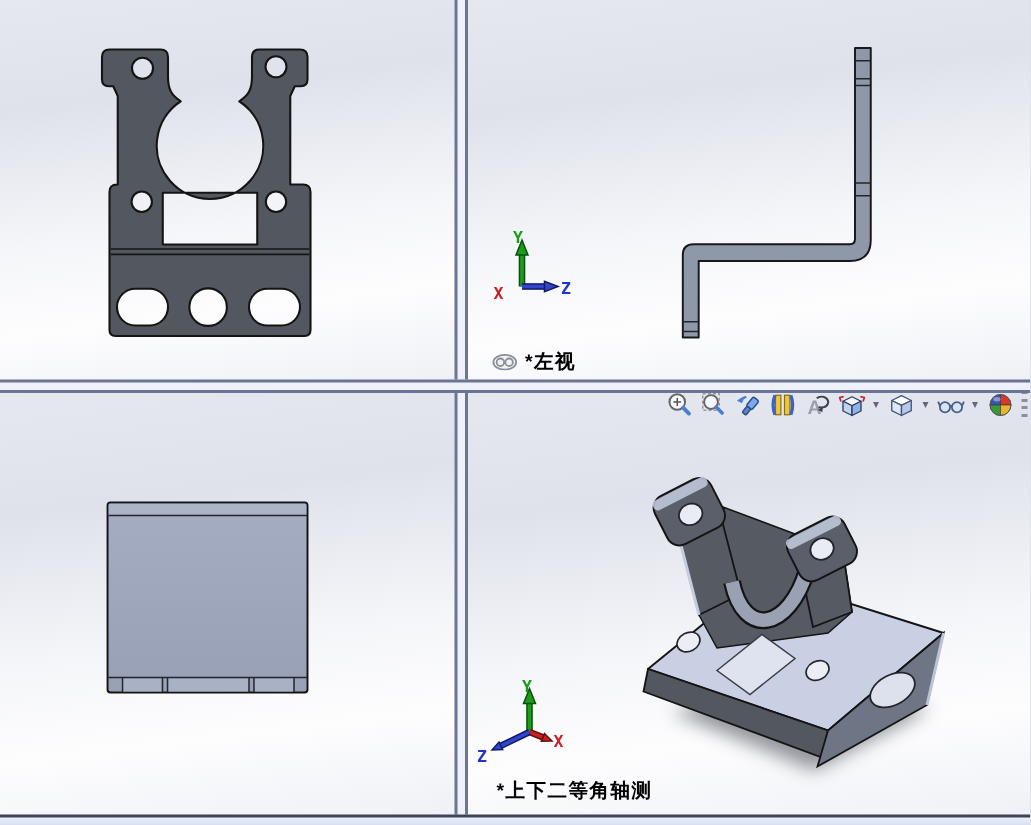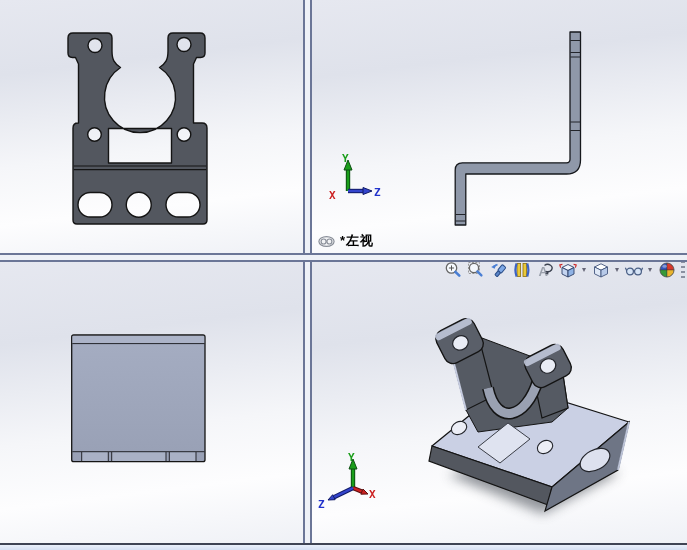--- a/index.html
+++ b/index.html
@@ -12,21 +12,21 @@
   #vp-top  {left:0;top:262px;width:303px;height:281px;}
   #vp-iso  {left:312px;top:262px;width:375px;height:281px;}
   .vp svg.view{position:absolute;left:0;top:0;}
   .split-v{position:absolute;left:303px;top:0;width:9px;height:543px;z-index:3;box-sizing:border-box;
            background:#eef1f7;border-left:2px solid #6b7697;border-right:2px solid #6b7697;cursor:col-resize;}
   .split-h{position:absolute;left:0;top:253px;width:687px;height:9px;z-index:3;box-sizing:border-box;
            background:#eef1f7;border-top:2px solid #6b7697;border-bottom:2px solid #6b7697;cursor:row-resize;}
   .statusbar{position:absolute;left:0;top:543px;width:687px;height:7px;z-index:4;box-sizing:border-box;
            background:linear-gradient(#eaf0fb,#d6e0f3);border-top:2px solid #3f4454;}
   .vp-label{position:absolute;display:flex;align-items:center;gap:5px;z-index:2;
-           font-weight:bold;font-size:13px;color:#000;letter-spacing:1px;}
+           font-weight:bold;font-size:13px;color:#000;letter-spacing:1px;margin-left:10px;}
   #vp-left .vp-label{left:6px;bottom:3px;}
   #vp-iso  .vp-label{left:9px;bottom:7px;}
   .hud{position:absolute;top:-5px;right:2px;display:flex;align-items:center;gap:2px;z-index:5;height:26px;}
   .hud .icon{width:21px;height:21px;display:flex;align-items:center;justify-content:center;border-radius:3px;}
   .hud .chev{width:8px;font-size:8px;color:#667;text-align:center;line-height:20px;}
   .hud .dots{width:4px;height:18px;margin-left:2px;
              background:repeating-linear-gradient(#8a90a0 0 2px,transparent 2px 5px);}
   .triad{position:absolute;z-index:2;}
   #triad-left{left:10px;top:148px;}
   #triad-iso{left:2px;top:188px;}
@@ -271,18 +271,21 @@
       <line x1="39" y1="38" x2="48" y2="41.6" stroke="#cc2020" stroke-width="2.4"></line>
       <polygon points="54,44 46.9,44.2 49,39" fill="#cc2020" stroke="#5e0f0f" stroke-width="1"></polygon>
       <line x1="39" y1="38" x2="20" y2="47.2" stroke="#101a66" stroke-width="4.4"></line>
       <line x1="39" y1="38" x2="20" y2="47.2" stroke="#3344cc" stroke-width="2.4"></line>
       <polygon points="14,50 18.7,44.7 21.1,49.7" fill="#3344cc" stroke="#101a66" stroke-width="1"></polygon>
       <text class="tlabel" x="34" y="11" fill="#1a9e1a">Y</text>
       <text class="tlabel" x="55" y="48" fill="#cc2020">X</text>
       <text class="tlabel" x="4" y="58" fill="#2233cc">Z</text>
     </svg>
 
+    <div class="vp-label">
+      <span>*上下二等角轴测</span>
+    </div>
   </div>
 
   <div class="split-v"></div>
   <div class="split-h"></div>
   <div class="statusbar"></div>
 </div>
 
 </body></html>

